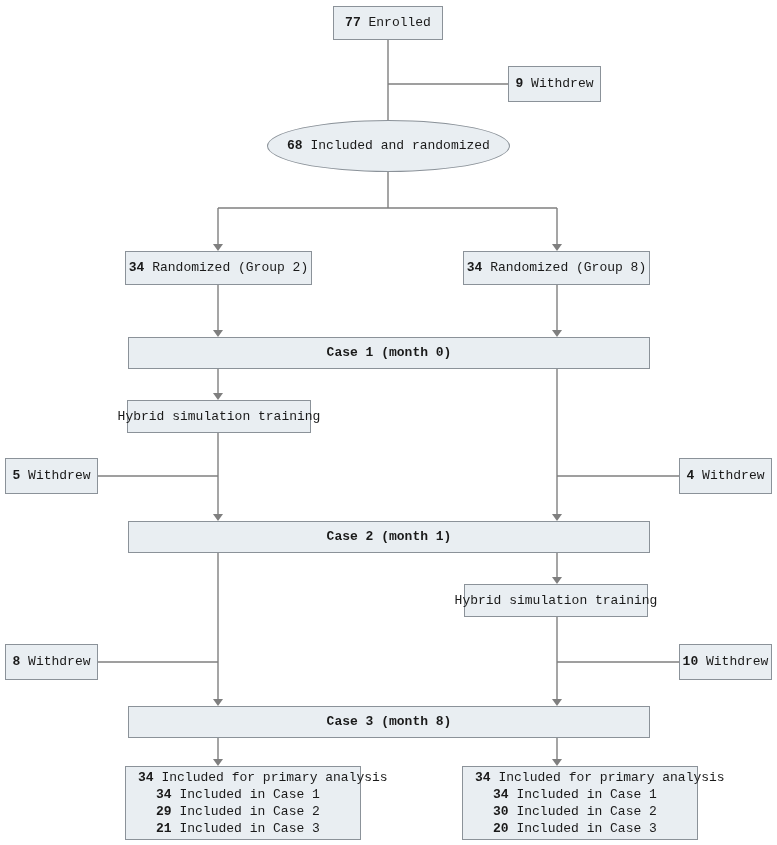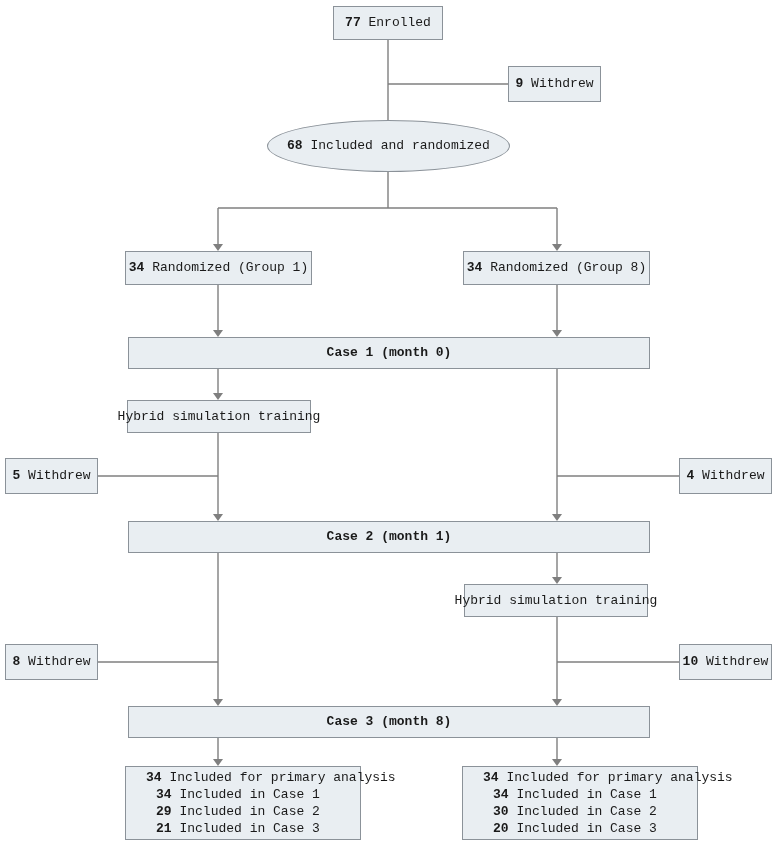--- a/index.html
+++ b/index.html
@@ -32,21 +32,21 @@
   .label { display: inline-block; white-space: nowrap; }
   .label b { font-weight: bold; }
   .bold { font-weight: bold; }
   .final {
     flex-direction: column;
     align-items: stretch;
     justify-content: center;
     text-align: left;
     padding: 4px 0;
   }
-  .final .row { padding-left: 20px; line-height: 17px; white-space: nowrap; }
+  .final .row { padding-left: 12px; line-height: 17px; white-space: nowrap; }
   .final .row.sub { padding-left: 30px; }
 </style>
 </head>
 <body>
 
 <div class="canvas">
 
   <svg class="connectors" width="777" height="845">
     <g class="lines">
       <line x1="388" y1="40" x2="388" y2="121"></line>
@@ -92,21 +92,21 @@
 
   <div class="box" style="left:508px; top:66px; width:93px; height:36px">
     <span class="label"><b>9</b> <span>Withdrew</span></span>
   </div>
 
   <div class="box ellipse" style="left:267px; top:120px; width:243px; height:52px">
     <span class="label"><b>68</b> <span>Included and randomized</span></span>
   </div>
 
   <div class="box" style="left:125px; top:251px; width:187px; height:34px">
-    <span class="label"><b>34</b> <span>Randomized (Group 1)</span></span>
+    <span class="label"><b>34</b> <span>Randomized (Group 2)</span></span>
   </div>
 
   <div class="box" style="left:463px; top:251px; width:187px; height:34px">
     <span class="label"><b>34</b> <span>Randomized (Group 8)</span></span>
   </div>
 
   <div class="box" style="left:128px; top:337px; width:522px; height:32px">
     <span class="label bold">Case 1 (month 0)</span>
   </div>
 

